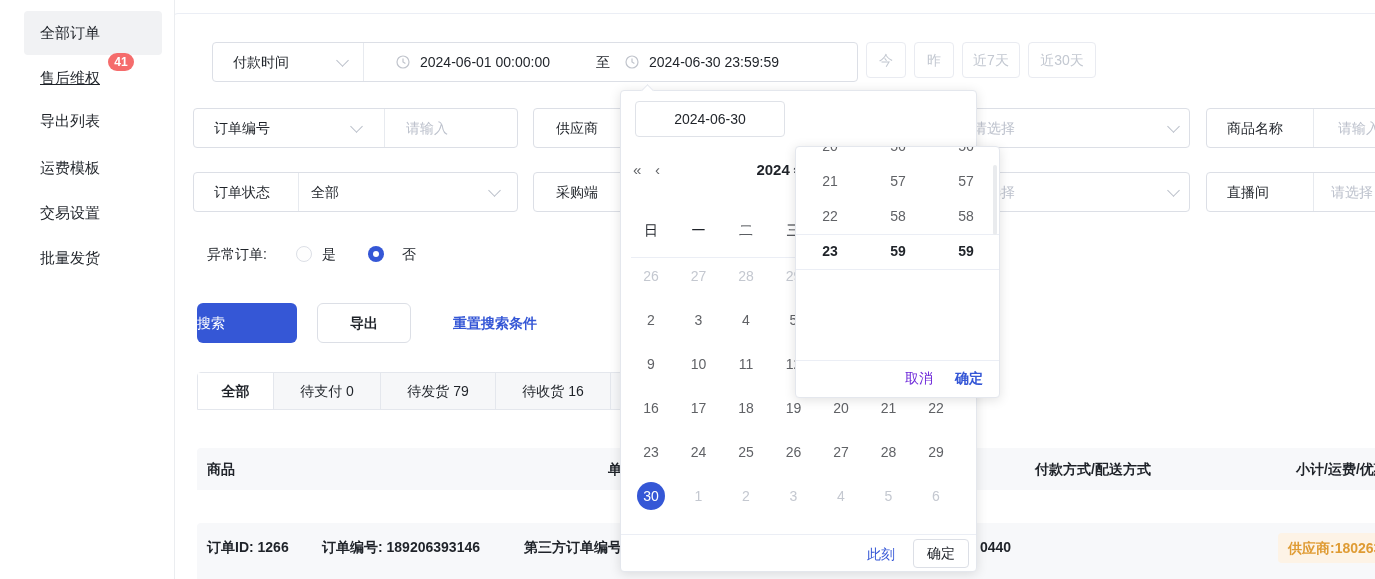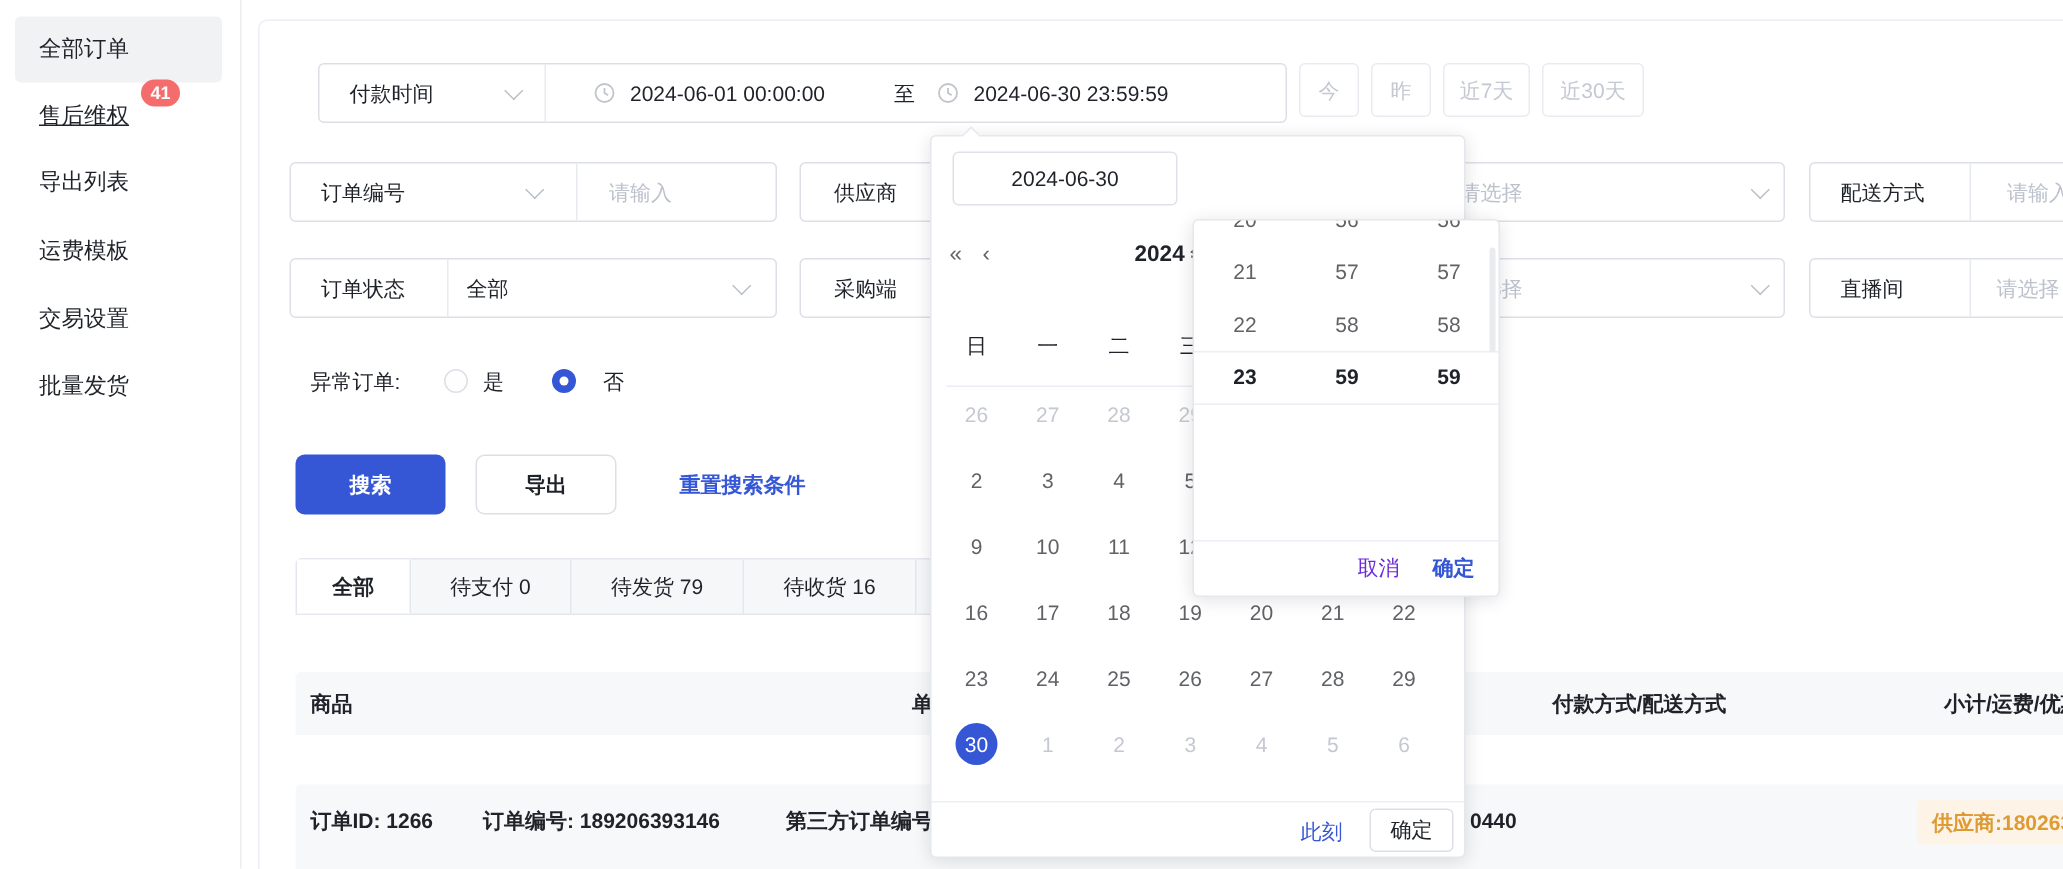--- a/index.html
+++ b/index.html
@@ -1,20 +1,20 @@
 <!DOCTYPE html>
 <html style="--accent: #3557d6;"><head>
 <meta charset="utf-8">
 <style>
   :root{ --accent:#3557d6; }
   html,body{margin:0;padding:0;width:1375px;height:579px;overflow:hidden;background:#fff;
     font-family:"Liberation Sans","DejaVu Sans",sans-serif;font-size:14px;color:#1f2329;}
   .abs{position:absolute;white-space:nowrap;}
   
-  #sidebar{position:absolute;left:0;top:0;width:160px;height:579px;background:#fff;border-right:1px solid #ebedf0;z-index:2;}
+  #sidebar{position:absolute;left:14px;top:0;width:160px;height:579px;background:#fff;border-right:1px solid #ebedf0;z-index:2;}
   .side-item{position:absolute;left:10px;right:12px;height:44px;line-height:44px;padding-left:16px;
     font-size:15px;color:#1f2329;border-radius:4px;cursor:pointer;}
   .side-item.active{background:#f1f2f4;}
   .side-badge{position:absolute;min-width:14px;height:18px;line-height:18px;padding:0 6px;border-radius:10px;
     background:#f56c6c;color:#fff;font-size:12px;font-weight:bold;text-align:center;z-index:3;}
   
   #card{position:absolute;left:172px;top:13px;width:1220px;height:590px;background:#fff;
     border:1px solid #ebeef5;border-radius:6px;}
   
   .grp{position:absolute;height:40px;border:1px solid #dcdfe6;border-radius:4px;background:#fff;box-sizing:border-box;}
@@ -25,21 +25,21 @@
   .clock{position:absolute;top:12px;}
   .qbtn{position:absolute;top:42px;height:36px;line-height:34px;text-align:center;border:1px solid #e9ebf1;
     border-radius:4px;background:#fff;color:#c3c8d1;box-sizing:border-box;cursor:not-allowed;}
   
   .radio{position:absolute;width:16px;height:16px;border-radius:50%;box-sizing:border-box;}
   .radio.off{border:1px solid #dcdfe6;background:#fefefe;}
   .radio.on{background:var(--accent);}
   .radio.on:after{content:"";position:absolute;left:5px;top:5px;width:6px;height:6px;border-radius:50%;background:#fff;}
   
   .btn-primary{position:absolute;height:40px;border-radius:6px;background:var(--accent);color:#fff;
-    font-weight:bold;text-align:center;line-height:40px;cursor:pointer;}
+    font-weight:normal;text-align:left;line-height:40px;cursor:pointer;}
   .btn-plain{position:absolute;height:40px;border-radius:6px;background:#fff;border:1px solid #dcdfe6;
     color:#1f2329;font-weight:bold;text-align:center;line-height:38px;box-sizing:border-box;cursor:pointer;}
   .link{color:var(--accent);font-weight:bold;cursor:pointer;}
   
   #tabs{position:absolute;left:197px;top:372px;width:778px;height:38px;background:#f6f7f9;
     border:1px solid #e4e7ed;border-radius:4px 4px 0 0;box-sizing:border-box;z-index:1;}
   .tab{position:absolute;top:0;height:36px;line-height:36px;text-align:center;color:#1f2329;
     border-right:1px solid #e4e7ed;box-sizing:border-box;cursor:pointer;}
   .tab.active{background:#fff;font-weight:bold;}
   
@@ -123,21 +123,21 @@
   <span class="vdiv" style="left:190px;"></span>
   <span class="t ph" style="left:212px;">请输入</span>
 </div>
 <div class="grp" style="left:533px;top:108px;width:657px;">
   <span class="t" style="left:22px;">供应商</span>
   <span class="vdiv" style="left:95px;"></span>
   <span class="t ph" style="left:439px;">请选择</span>
   <span class="chev" style="left:635px;"></span>
 </div>
 <div class="grp" style="left:1206px;top:108px;width:320px;">
-  <span class="t" style="left:20px;">配送方式</span>
+  <span class="t" style="left:20px;">商品名称</span>
   <span class="vdiv" style="left:106px;"></span>
   <span class="t ph" style="left:131px;">请输入</span>
 </div>
 
 <div class="grp" style="left:193px;top:172px;width:325px;padding-left:36px;">
   <span class="t" style="left:20px;">订单状态</span>
   <span class="vdiv" style="left:104px;"></span>
   <span class="t" style="left:117px;">全部</span>
   <span class="chev" style="left:296px;"></span>
 </div>

